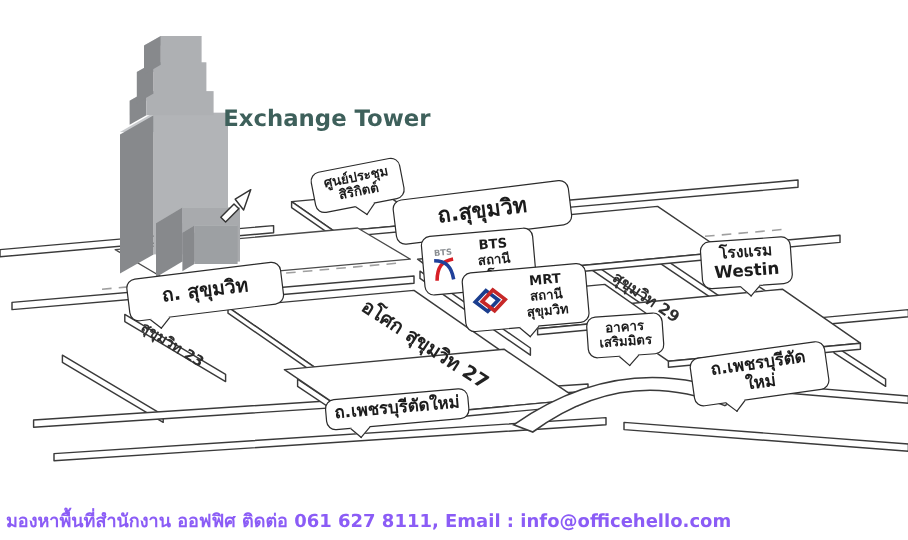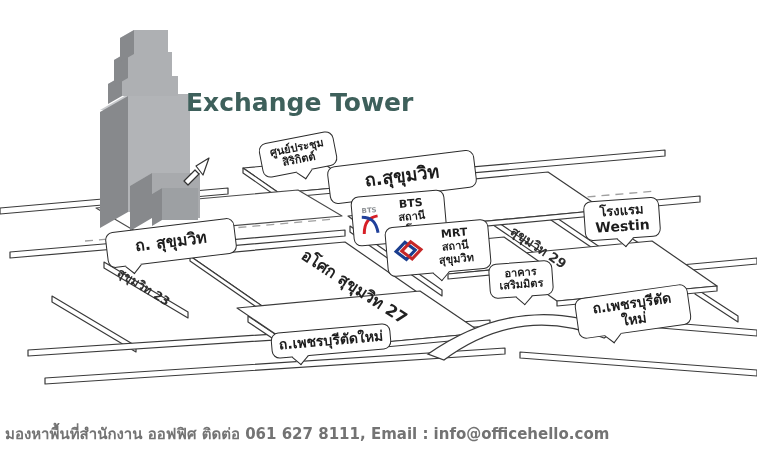--- a/index.html
+++ b/index.html
@@ -36,26 +36,26 @@
   
   .rot-label {
     position:absolute; font-weight:bold; color:#2e2e2e; white-space:nowrap;
     transform-origin:0 0; z-index:4;
   }
   #t-soi23 { left:124px; top:263px; font-size:12px; transform:rotate(32deg); }
   #t-asok  { left:310px; top:243px; font-size:16px; color:#222; transform:rotate(33deg); }
   #t-soi29 { left:518px; top:221px; font-size:13px; transform:rotate(34deg); }
 
   .title {
-    position:absolute; left:186px; top:88px; font-size:25px; font-weight:bold;
+    position:absolute; left:186px; top:88px; font-size:19px; font-weight:bold;
     color:#3e605b; z-index:6;
   }
   .footer {
     position:absolute; left:5px; top:422px; font-size:15px; font-weight:bold;
-    color:#737373; z-index:6; white-space:nowrap;
+    color:#8b5cf6; z-index:6; white-space:nowrap;
   }
 </style>
 </head>
 <body>
 
 <div class="stage">
 
   <svg class="map" width="757" height="450" viewBox="0 0 757 450">
 
     <g stroke="#9f9f9f" stroke-width="1.3" stroke-dasharray="8 6" fill="none">

